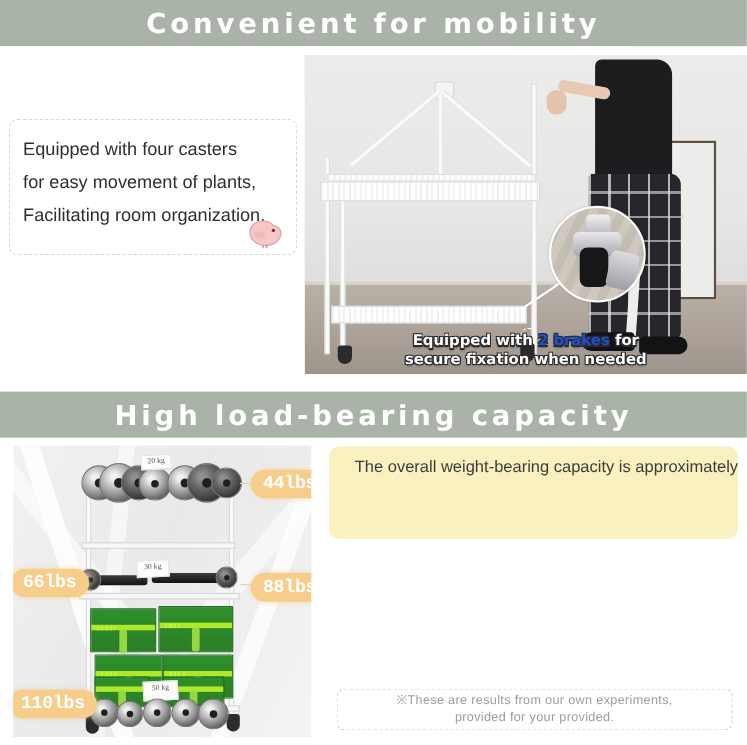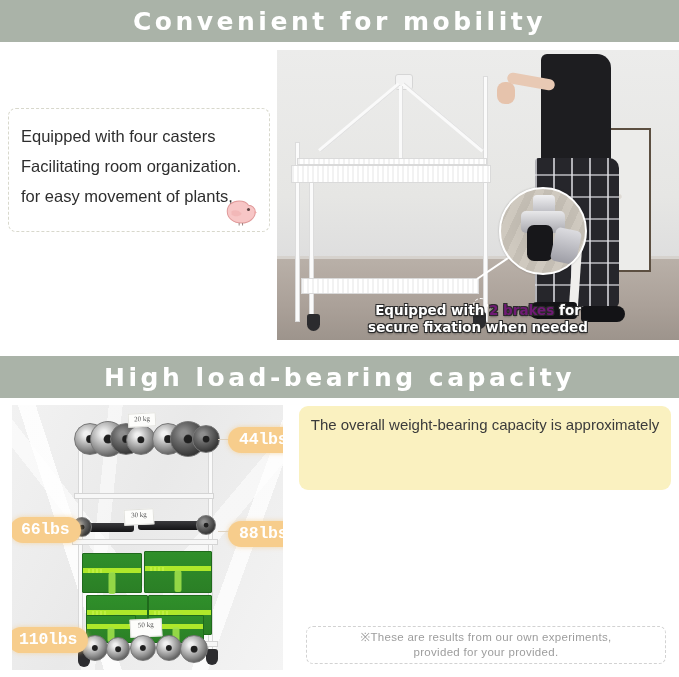--- a/index.html
+++ b/index.html
@@ -115,21 +115,21 @@
     position:absolute;left:0;right:0;bottom:4px;
     text-align:center;
     font-family:"DejaVu Sans", sans-serif;
     font-size:13.5px;font-weight:700;line-height:17px;
     color:#ffffff;
     text-shadow:
       -1px -1px 0 #2b2b2b, 1px -1px 0 #2b2b2b,
       -1px  1px 0 #2b2b2b, 1px  1px 0 #2b2b2b,
        0    2px 2px rgba(0,0,0,.35);
   }
-  .hl-yellow{color:#701a75;text-align:center;}
+  .hl-yellow{color:#1d4ed8;text-align:center;}
 
   
   #section-capacity{position:absolute;left:0;top:398px;width:679px;height:279px;background:#fff;}
 
   .photo-bottom{
     position:absolute;left:12px;top:7px;width:271px;height:265px;
     overflow:hidden;
     background:
       linear-gradient(118deg,#f2f2f2 0%,#e9e9e9 45%,#f4f4f4 100%);
   }
@@ -179,21 +179,21 @@
     white-space:nowrap;
     box-shadow:0 0 5px rgba(247,205,140,.7);
     letter-spacing:-.2px;
   }
   .blead{position:absolute;height:1px;background:#ddd2c2;}
 
   
   .yellowbox{
     position:absolute;left:299px;top:8px;width:372px;height:84px;
     background:#faf1c0;border-radius:9px;
-    box-sizing:border-box;padding-top:9px;text-align:center;
+    box-sizing:border-box;padding-top:9px;text-align:right;
   }
   .yb-line1{font-size:15px;color:#3b3b3b;line-height:19px;}
   .yb-num{font-size:40px;font-weight:700;color:#1b1b1b;line-height:40px;letter-spacing:-1px;
     font-family:"DejaVu Sans", sans-serif;}
   .yb-unit{font-size:18px;font-weight:400;color:#1b1b1b;font-family:"Liberation Sans",sans-serif;}
 
   .body-copy{position:absolute;left:312px;top:104px;width:360px;}
   .bc-line{font-size:17px;line-height:38px;color:#2e2e2e;white-space:nowrap;}
   .hl-red{color:#d1453b;}
 
@@ -209,22 +209,22 @@
 <body>
 
 <div class="banner" id="banner-mobility">
   <div class="banner-text">Convenient for mobility</div>
 </div>
 
 <div id="section-mobility">
 
   <div class="callout">
     <div class="callout-line">Equipped with four casters</div>
+    <div class="callout-line">for easy movement of plants,</div>
     <div class="callout-line">Facilitating room organization.</div>
-    <div class="callout-line">for easy movement of plants,</div>
     <svg class="bird" viewBox="0 0 40 34">
       <path d="M30 9 C34 9 38 12 38 17 C38 24 31 30 22 30 C12 30 5 24 5 16 C5 9 11 4 19 4 C24 4 28 6 30 9 Z" fill="#f7c6c6" stroke="#e09a9a" stroke-width="1.2"></path>
       <path d="M10 16 C14 14 19 15 22 19 C19 23 13 23 10 20 Z" fill="#f0b3b3" opacity=".75"></path>
       <circle cx="30" cy="14" r="1.8" fill="#5a4040"></circle>
       <path d="M37 16 L40 17.5 L37 19 Z" fill="#efa8a8"></path>
       <path d="M19 30 L19 33 M23 30 L23 33" stroke="#9a8480" stroke-width="1.2"></path>
     </svg>
   </div>
 
   <div class="photo-top">

